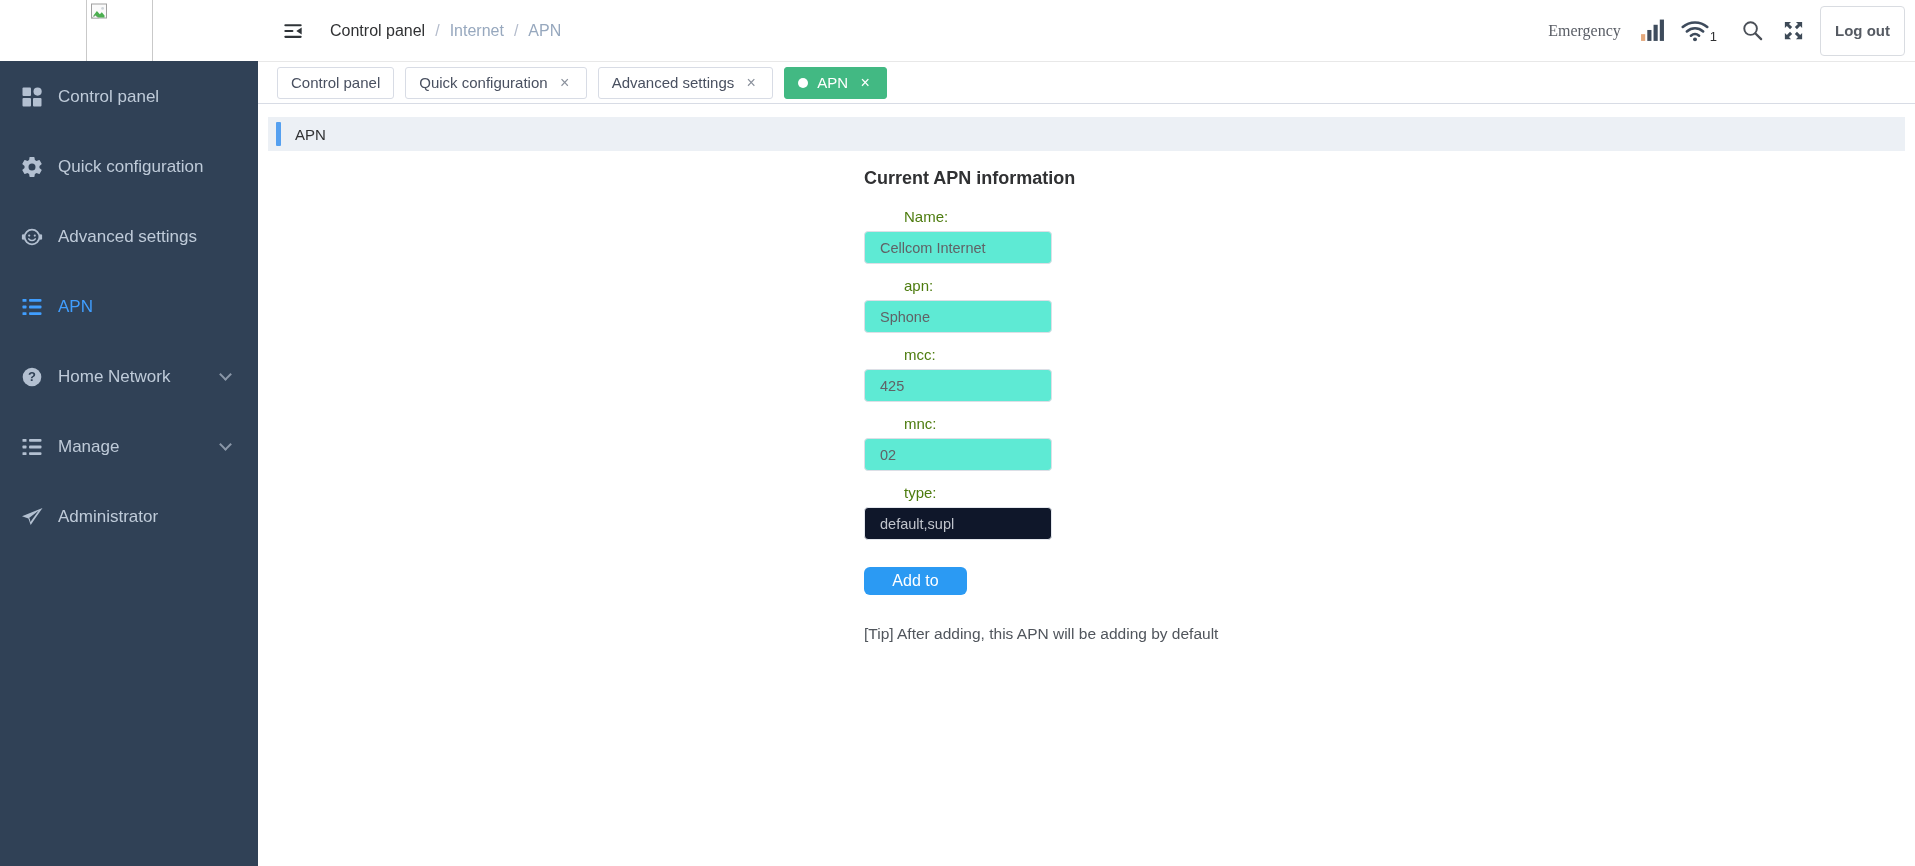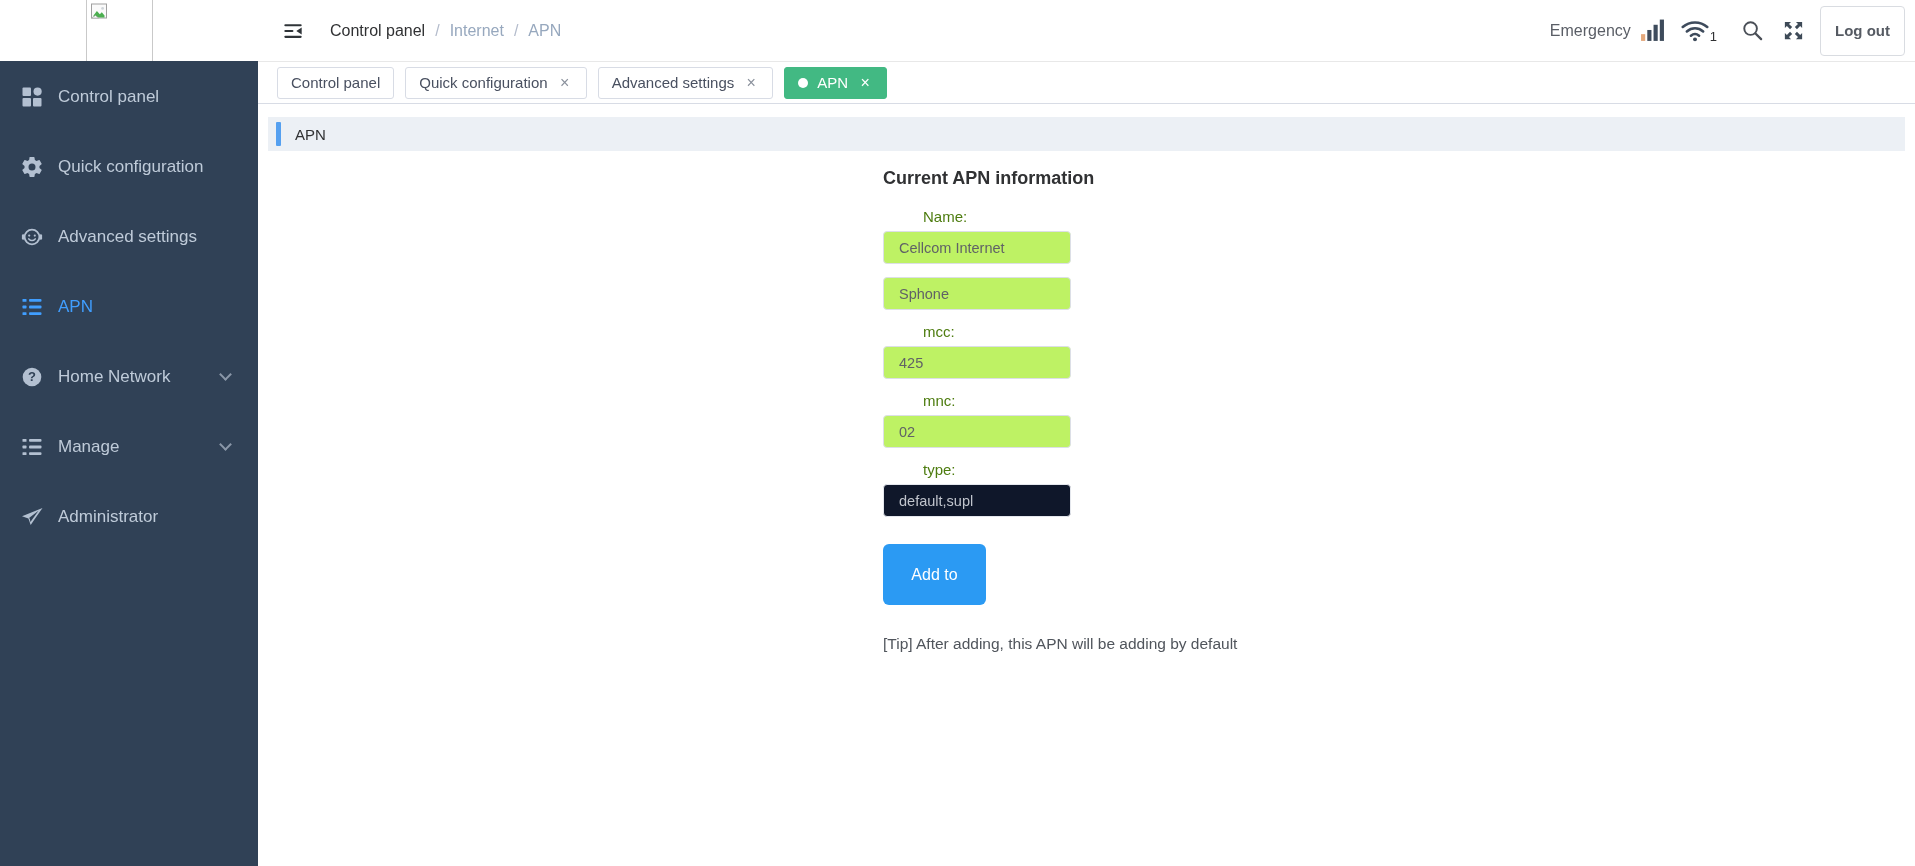--- a/index.html
+++ b/index.html
@@ -35,21 +35,21 @@
     position:absolute; left:258px; top:0; right:0; height:62px; background:#fff;
     border-bottom:1px solid #e8e8e8; display:flex; align-items:center;
   }
   .hamburger { margin-left:24px; width:22px; height:22px; color:#2f3438; cursor:pointer; flex:none; }
   .hamburger svg { width:100%; height:100%; display:block; }
   .breadcrumb { margin-left:26px; font-size:16px; color:#303133; display:flex; align-items:center; gap:10px; }
   .crumb-link { cursor:pointer; }
   .crumb-sep { color:#b4bccc; }
   .crumb-muted { color:#97a8be; }
   .header-right { margin-left:auto; display:flex; align-items:center; margin-right:10px; }
-  .emergency { font-size:16px; color:#5a5e66; margin-right:8px; }
+  .emergency { font-size:16px; color:#5a5e66; margin-right:18px;font-family:Liberation Serif, serif; }
   .hicon { display:block; }
   .signal-icon { width:27px; height:25px; margin-right:15px; }
   .wifi-wrap { display:flex; align-items:flex-end; margin-right:24px; }
   .wifi-icon { width:28px; height:25px; }
   .wifi-count { font-size:13px; color:#303133; margin-left:1px; line-height:1; }
   .search-icon { width:23px; height:23px; color:#4a4f57; margin-right:18px; cursor:pointer; }
   .expand-icon { width:23px; height:23px; color:#3e4a57; margin-right:15px; cursor:pointer; }
   .logout-btn {
     height:50px; padding:0 14px; background:#fff; border:1px solid #d9dce1; border-radius:4px;
     font-family:inherit; font-size:15px; font-weight:bold; color:#565b63; cursor:pointer;
@@ -74,32 +74,32 @@
   .tab.active .tab-close { color:#fff; }
 
   
   .content { position:absolute; left:258px; top:104px; right:0; bottom:0; background:#fff; }
   .panel-header {
     margin:13px 10px 0; height:34px; background:#ecf0f5; position:relative;
     display:flex; align-items:center; padding-left:27px; font-size:15px; color:#303133;
   }
   .panel-accent { position:absolute; left:8px; top:5px; bottom:5px; width:5px; background:#55a0f0; border-radius:1px; }
 
-  .apn-form { position:absolute; left:625px; top:64px; width:560px; }
+  .apn-form { position:absolute; left:606px; top:64px; width:560px; }
   .form-title { margin:0 0 19px; font-size:18px; font-weight:bold; color:#303133; line-height:21px; }
   .fgroup { margin-bottom:13px; }
   .flabel { display:block; font-size:15px; color:#4d7c0f; line-height:17px; margin-bottom:6px;margin-left:40px; }
   .finput {
-    width:188px; height:33px; border:1px solid #dcdfe6; border-radius:4px; background:#bef264;
+    width:188px; height:33px; border:1px solid #dcdfe6; border-radius:4px; background:#5eead4;
     padding:0 15px; font-family:inherit; font-size:14.5px; color:#606266; outline:none;
   }
   .finput::placeholder { color:#c0c4cc; opacity:1; }
   .finput:disabled { background:#0f172a; border-color:#e4e7ed; color:#c0c4cc; }
   .add-btn {
-    margin-top:27px; width:103px; height:61px; background:#2b9af3; color:#fff;
+    margin-top:27px; width:103px; height:28px; background:#2b9af3; color:#fff;
     border:none; border-radius:6px; font-family:inherit; font-size:16px; cursor:pointer; display:block;
   }
   .tip { margin-top:30px; font-size:15.5px; color:#50555c; }
 </style>
 </head>
 <body>
 
 <aside class="sidebar">
   <div class="logo-area">
     <div class="logo-img-box">
@@ -280,20 +280,21 @@
 
   <form class="apn-form">
     <h2 class="form-title">Current APN information</h2>
 
     <div class="fgroup">
       <label class="flabel">Name:</label>
       <input class="finput" type="text" value="Cellcom Internet" style="">
     </div>
 
     <div class="fgroup">
+      <label class="flabel">apn:</label>
       <input class="finput" type="text" value="Sphone" style="">
     </div>
 
     <div class="fgroup">
       <label class="flabel">mcc:</label>
       <input class="finput" type="text" value="425" style="">
     </div>
 
     <div class="fgroup">
       <label class="flabel">mnc:</label>

